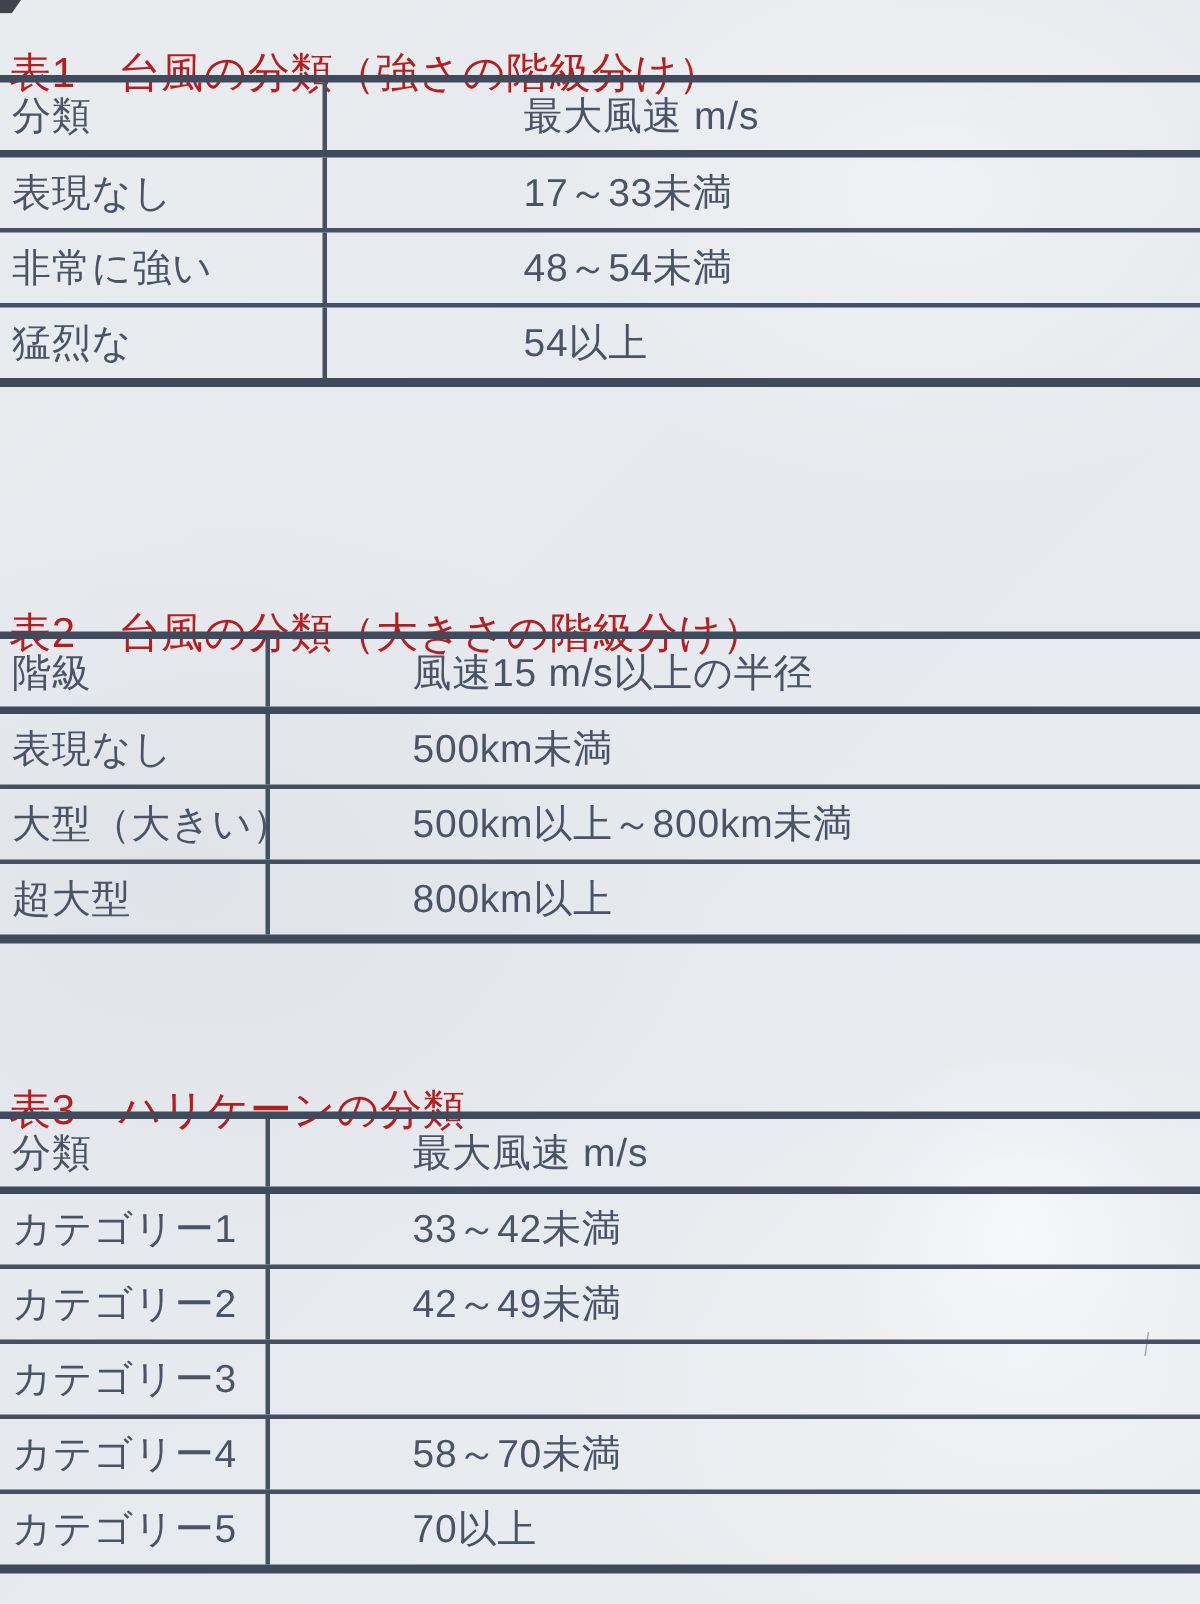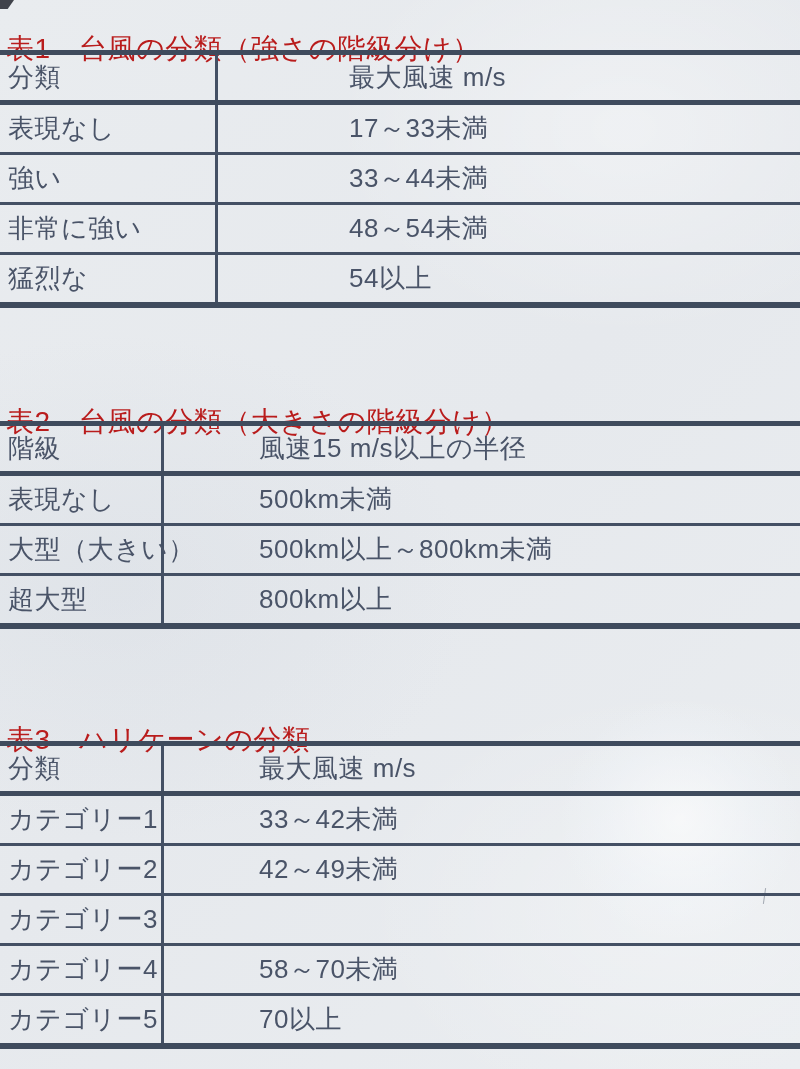--- a/index.html
+++ b/index.html
@@ -79,44 +79,40 @@
     letter-spacing:.5px;
   }
   .cell.c1{
     padding-left:8px;
     border-right:3px solid #445064;
     flex:0 0 auto;
   }
   .cell.c2{flex:1 1 auto;margin-left:44px;}
   .doc-table[data-colw="218"] .cell.c1{width:218px;}
   .doc-table[data-colw="218"] .cell.c2{padding-left:66px;}
-  .doc-table[data-colw="188"] .cell.c1{width:164px;}
+  .doc-table[data-colw="188"] .cell.c1{width:180px;}
   .doc-table[data-colw="188"] .cell.c2{padding-left:30px;}
 </style>
 </head>
 <body>
 
 <div class="paper-texture"></div>
 <div class="watermark"></div>
 <div class="corner-artifact"></div>
 <div class="scratch"></div>
 
 <h2 id="title-1" class="doc-title">表1　台風の分類（強さの階級分け）</h2>
 <div id="table-1" class="doc-table" data-colw="218">
     <div class="t-row header">
       <div class="cell c1">分類</div>
       <div class="cell c2">最大風速 m/s</div>
     </div>
     <div class="t-row">
       <div class="cell c1">表現なし</div>
       <div class="cell c2">17～33未満</div>
-    </div>
-    <div class="t-row">
-      <div class="cell c1">強い</div>
-      <div class="cell c2">33～44未満</div>
     </div>
     <div class="t-row">
       <div class="cell c1">非常に強い</div>
       <div class="cell c2">48～54未満</div>
     </div>
     <div class="t-row">
       <div class="cell c1">猛烈な</div>
       <div class="cell c2">54以上</div>
     </div>
   </div>

